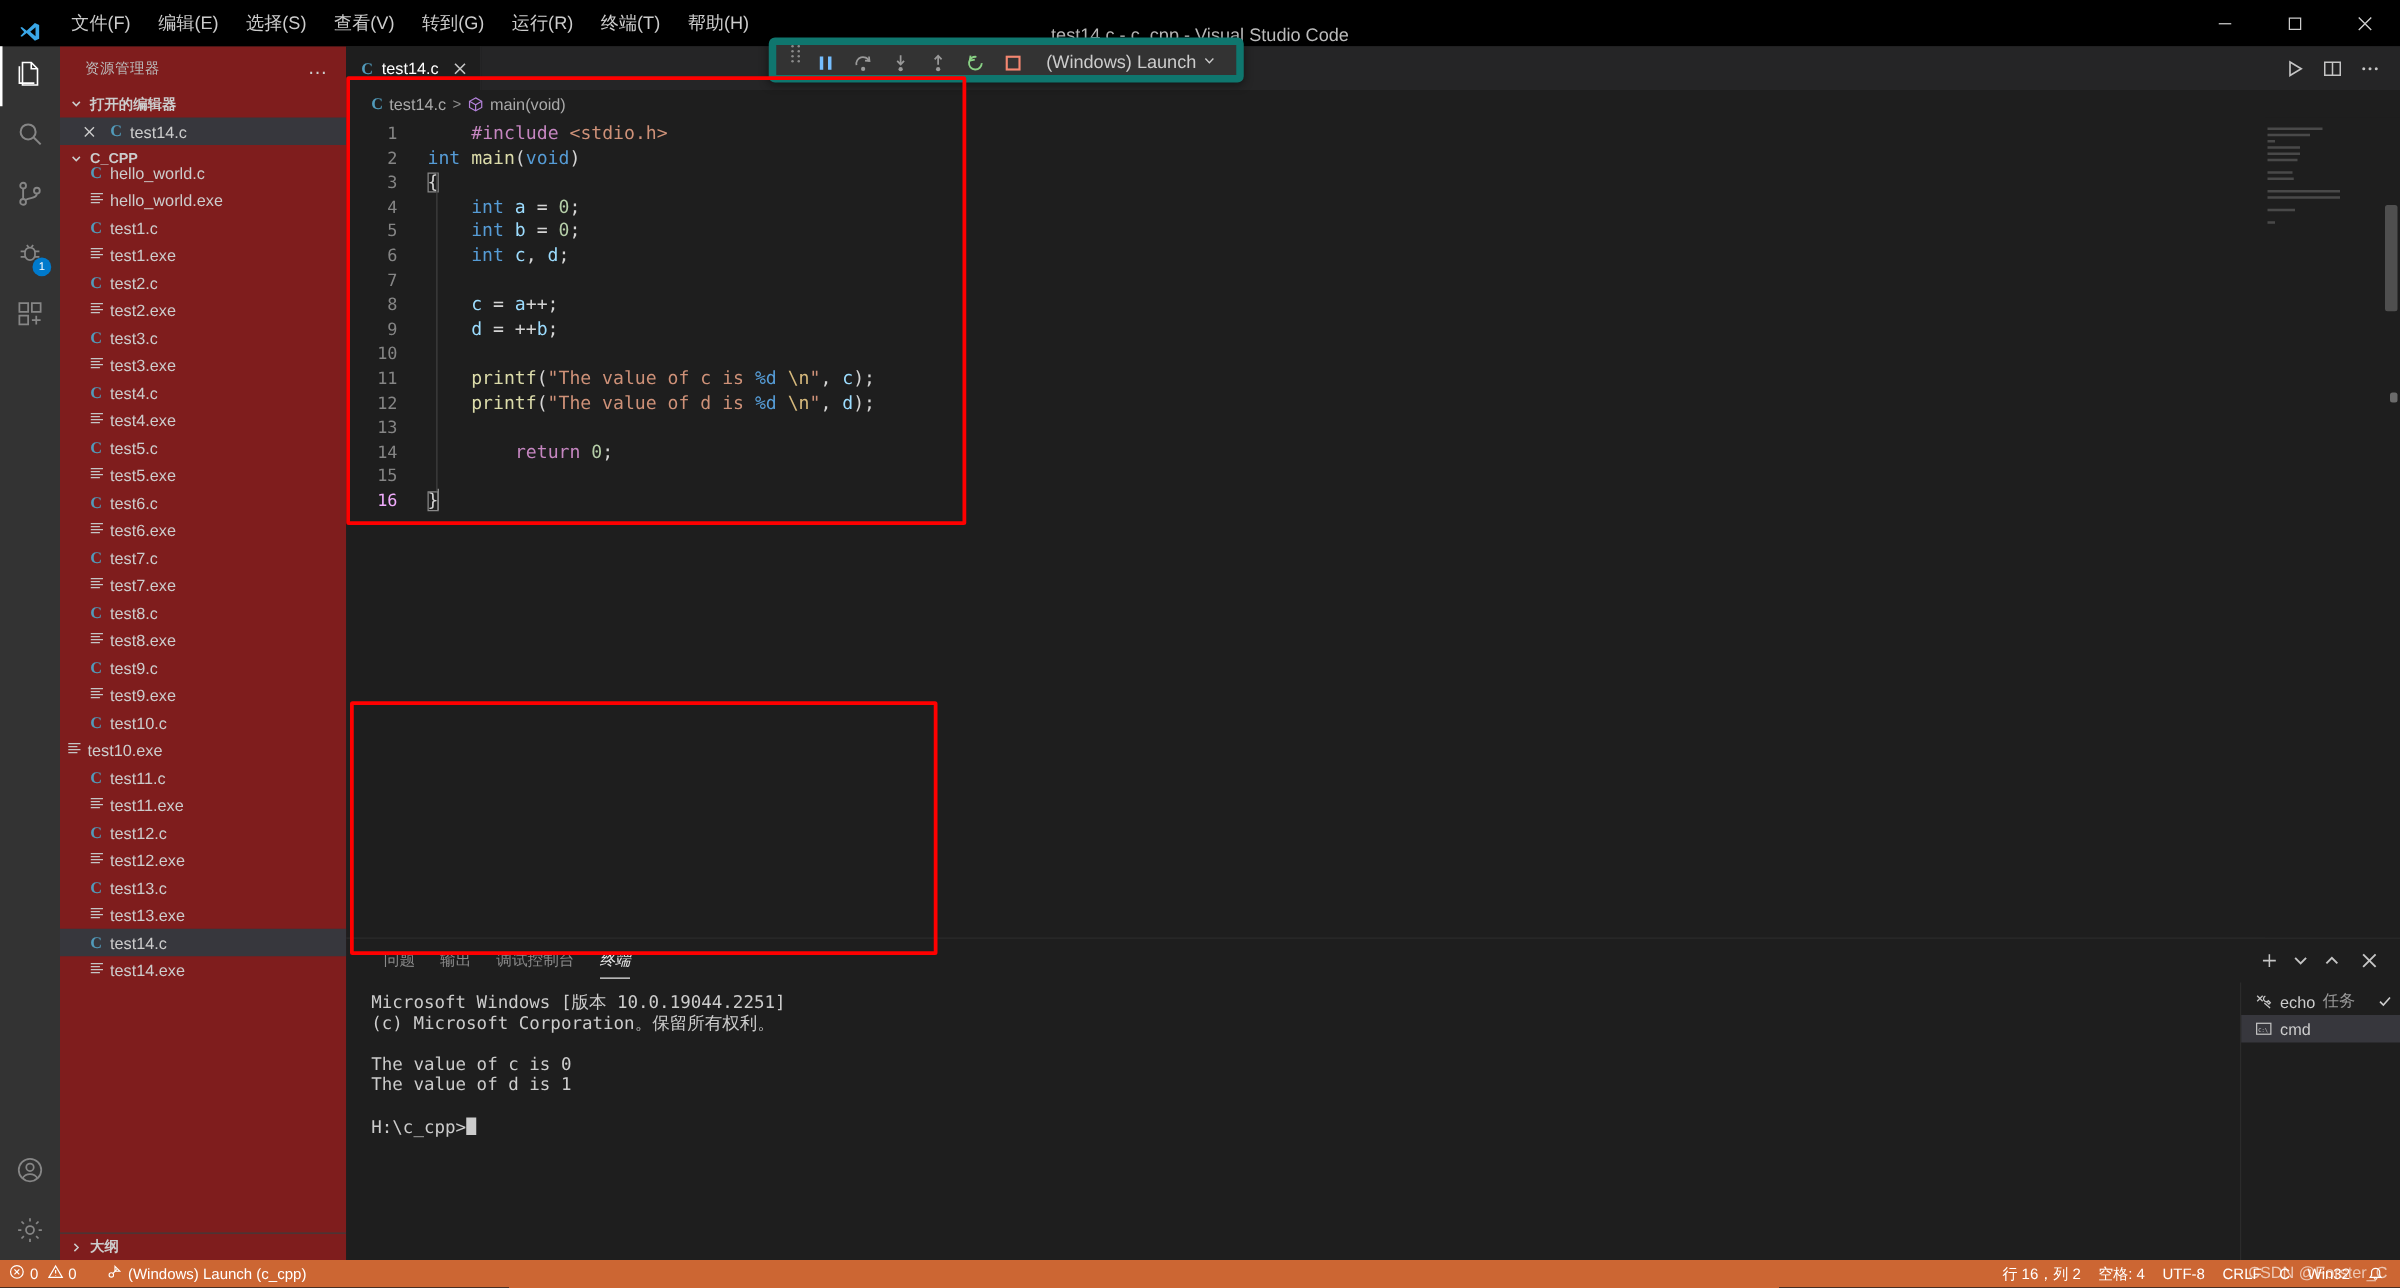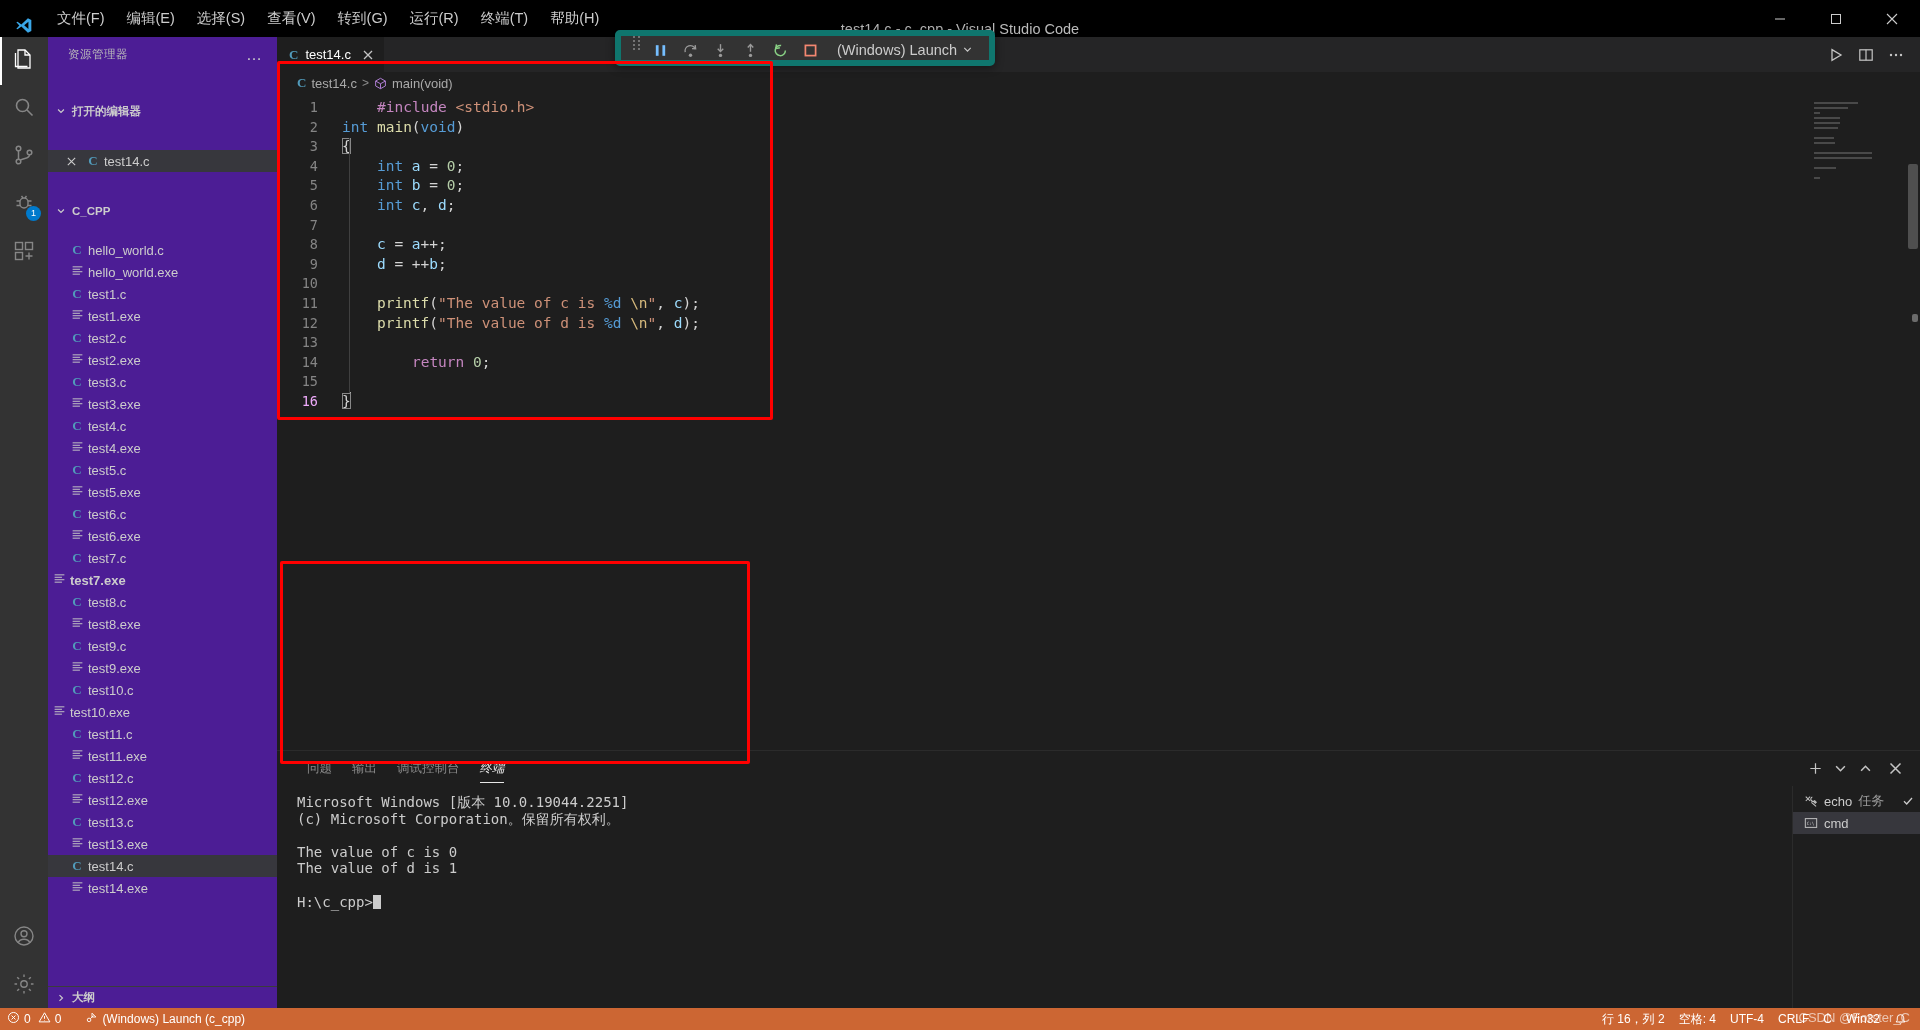--- a/index.html
+++ b/index.html
@@ -66,21 +66,21 @@
   }
   .act-item svg { width: 24px; height: 24px; }
   .act-badge {
     position: absolute; right: 7px; bottom: 8px; background: #007acc; color: #fff;
     font-size: 9px; line-height: 15px; min-width: 15px; height: 15px; border-radius: 8px;
     text-align: center; font-family: "Liberation Sans", sans-serif;
   }
   .act-spacer { flex: 1 1 auto; }
 
   
-  .sidebar { width: 229px; background: #4c1d95; flex: 0 0 229px; display: flex; flex-direction: column; overflow: hidden; gap: 28px; }
+  .sidebar { width: 229px; background: #7f1d1d; flex: 0 0 229px; display: flex; flex-direction: column; overflow: hidden; }
   .sb-title {
     height: 35px; display: flex; align-items: center; justify-content: space-between;
     padding: 0 8px 0 20px; color: #bbbbbb; font-size: 11.5px; letter-spacing: .5px;
   }
   .sb-dots { color: #cccccc; font-size: 16px; letter-spacing: 1px; line-height: 10px; padding: 0 6px; }
   .sb-section-head {
     height: 22px; display: flex; align-items: center; gap: 3px; padding-left: 5px;
     color: #cccccc; font-size: 11.5px; font-weight: bold;
   }
   .chev { width: 16px; display:flex; align-items:center; justify-content:center; color: #cccccc; }
@@ -522,21 +522,21 @@
                 </svg></span>
             </span>
             <span class="fname">test6.exe</span>
           </div>
           <div class="row" style="padding-left: 18px;">
             <span class="ficon">
               <span class="c-glyph">C</span>
             </span>
             <span class="fname">test7.c</span>
           </div>
-          <div class="row" style=" font-weight: bold;">
+          <div class="row" style="padding-left: 18px;">
             <span class="ficon">
               <span class="exe-glyph"><svg viewBox="0 0 16 16" fill="none" stroke="currentColor" stroke-width="1.2">
                   <path d="M2 3.5 h12 M2 6.5 h9 M2 9.5 h12 M2 12.5 h9"></path>
                 </svg></span>
             </span>
             <span class="fname">test7.exe</span>
           </div>
           <div class="row" style="padding-left: 18px;">
             <span class="ficon">
               <span class="c-glyph">C</span>
@@ -813,21 +813,21 @@
               <path d="M6.6 9.4 L10.5 5.6"></path>
               <path d="M8.6 2.6 L13.4 7.4 L8.6 7.4 Z"></path>
           </svg>
         </span>
         <span>(Windows) Launch (c_cpp)</span>
       </div>
     </div>
     <div class="sb-right">
       <div class="sb-cell">行 16，列 2</div>
       <div class="sb-cell">空格: 4</div>
-      <div class="sb-cell">UTF-4</div>
+      <div class="sb-cell">UTF-8</div>
       <div class="sb-cell">CRLF</div>
       <div class="sb-cell">C</div>
       <div class="sb-cell">Win32</div>
       <div class="sb-cell">
         <svg viewBox="0 0 16 16" fill="none" stroke="currentColor" stroke-width="1.2">
           <path d="M8 2 a4 4 0 0 1 4 4 v3 l1.4 2H2.6L4 9 V6 a4 4 0 0 1 4-4z"></path>
             <path d="M6.6 11.8 a1.5 1.5 0 0 0 2.8 0"></path>
         </svg>
       </div>
     </div>

